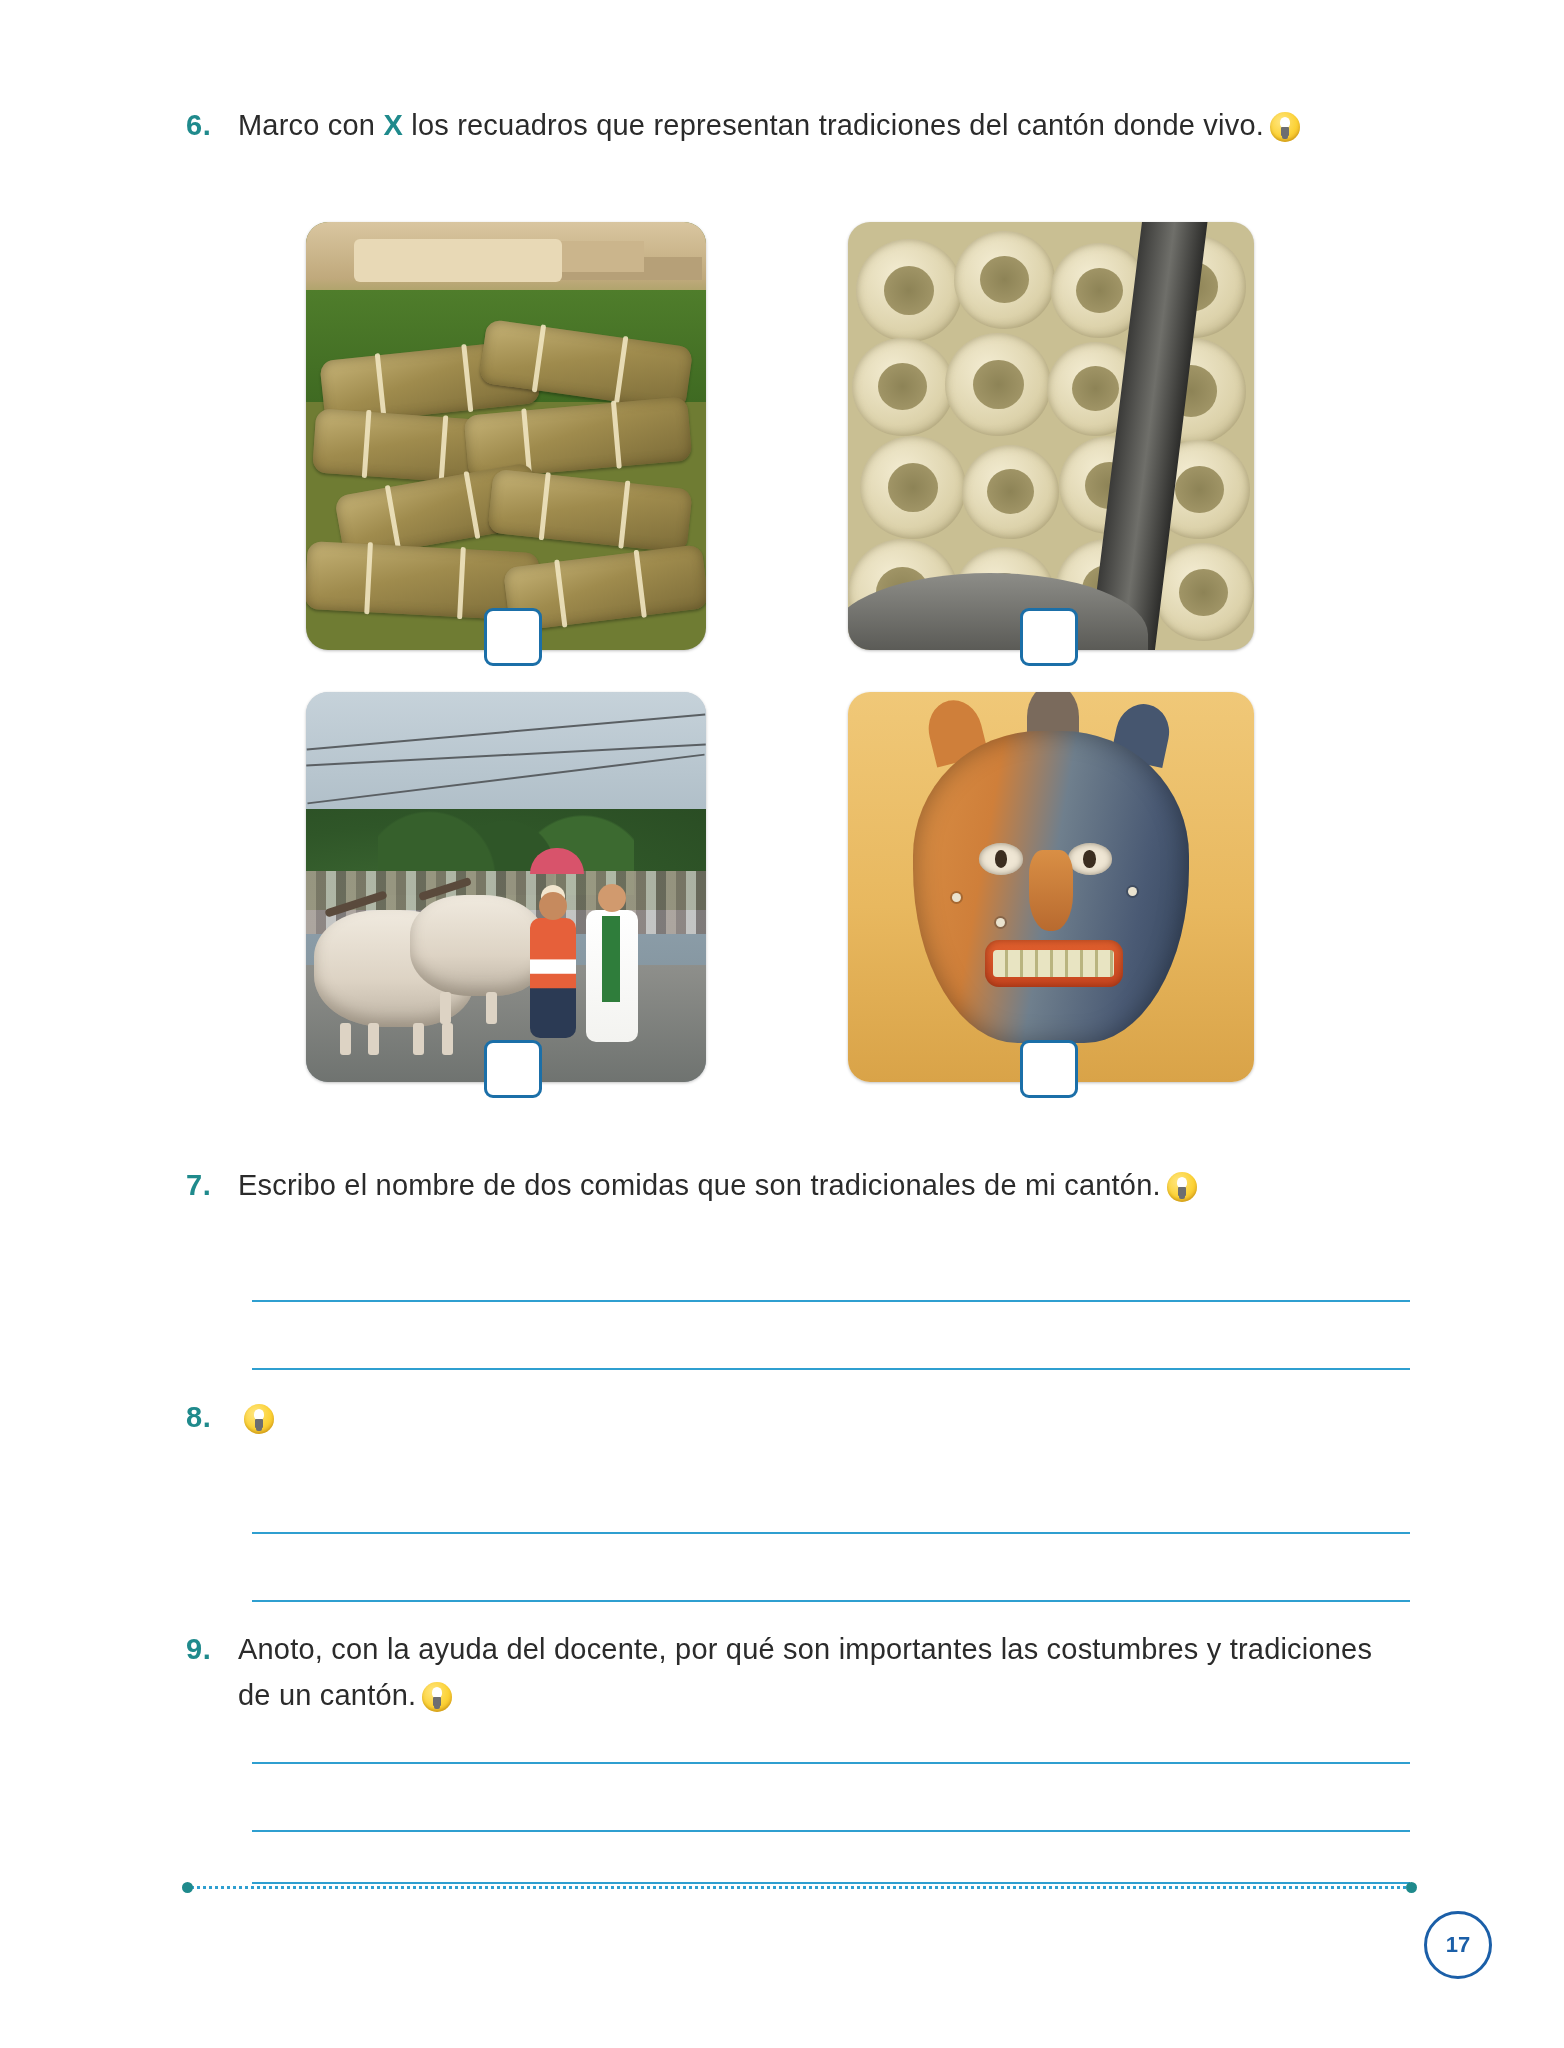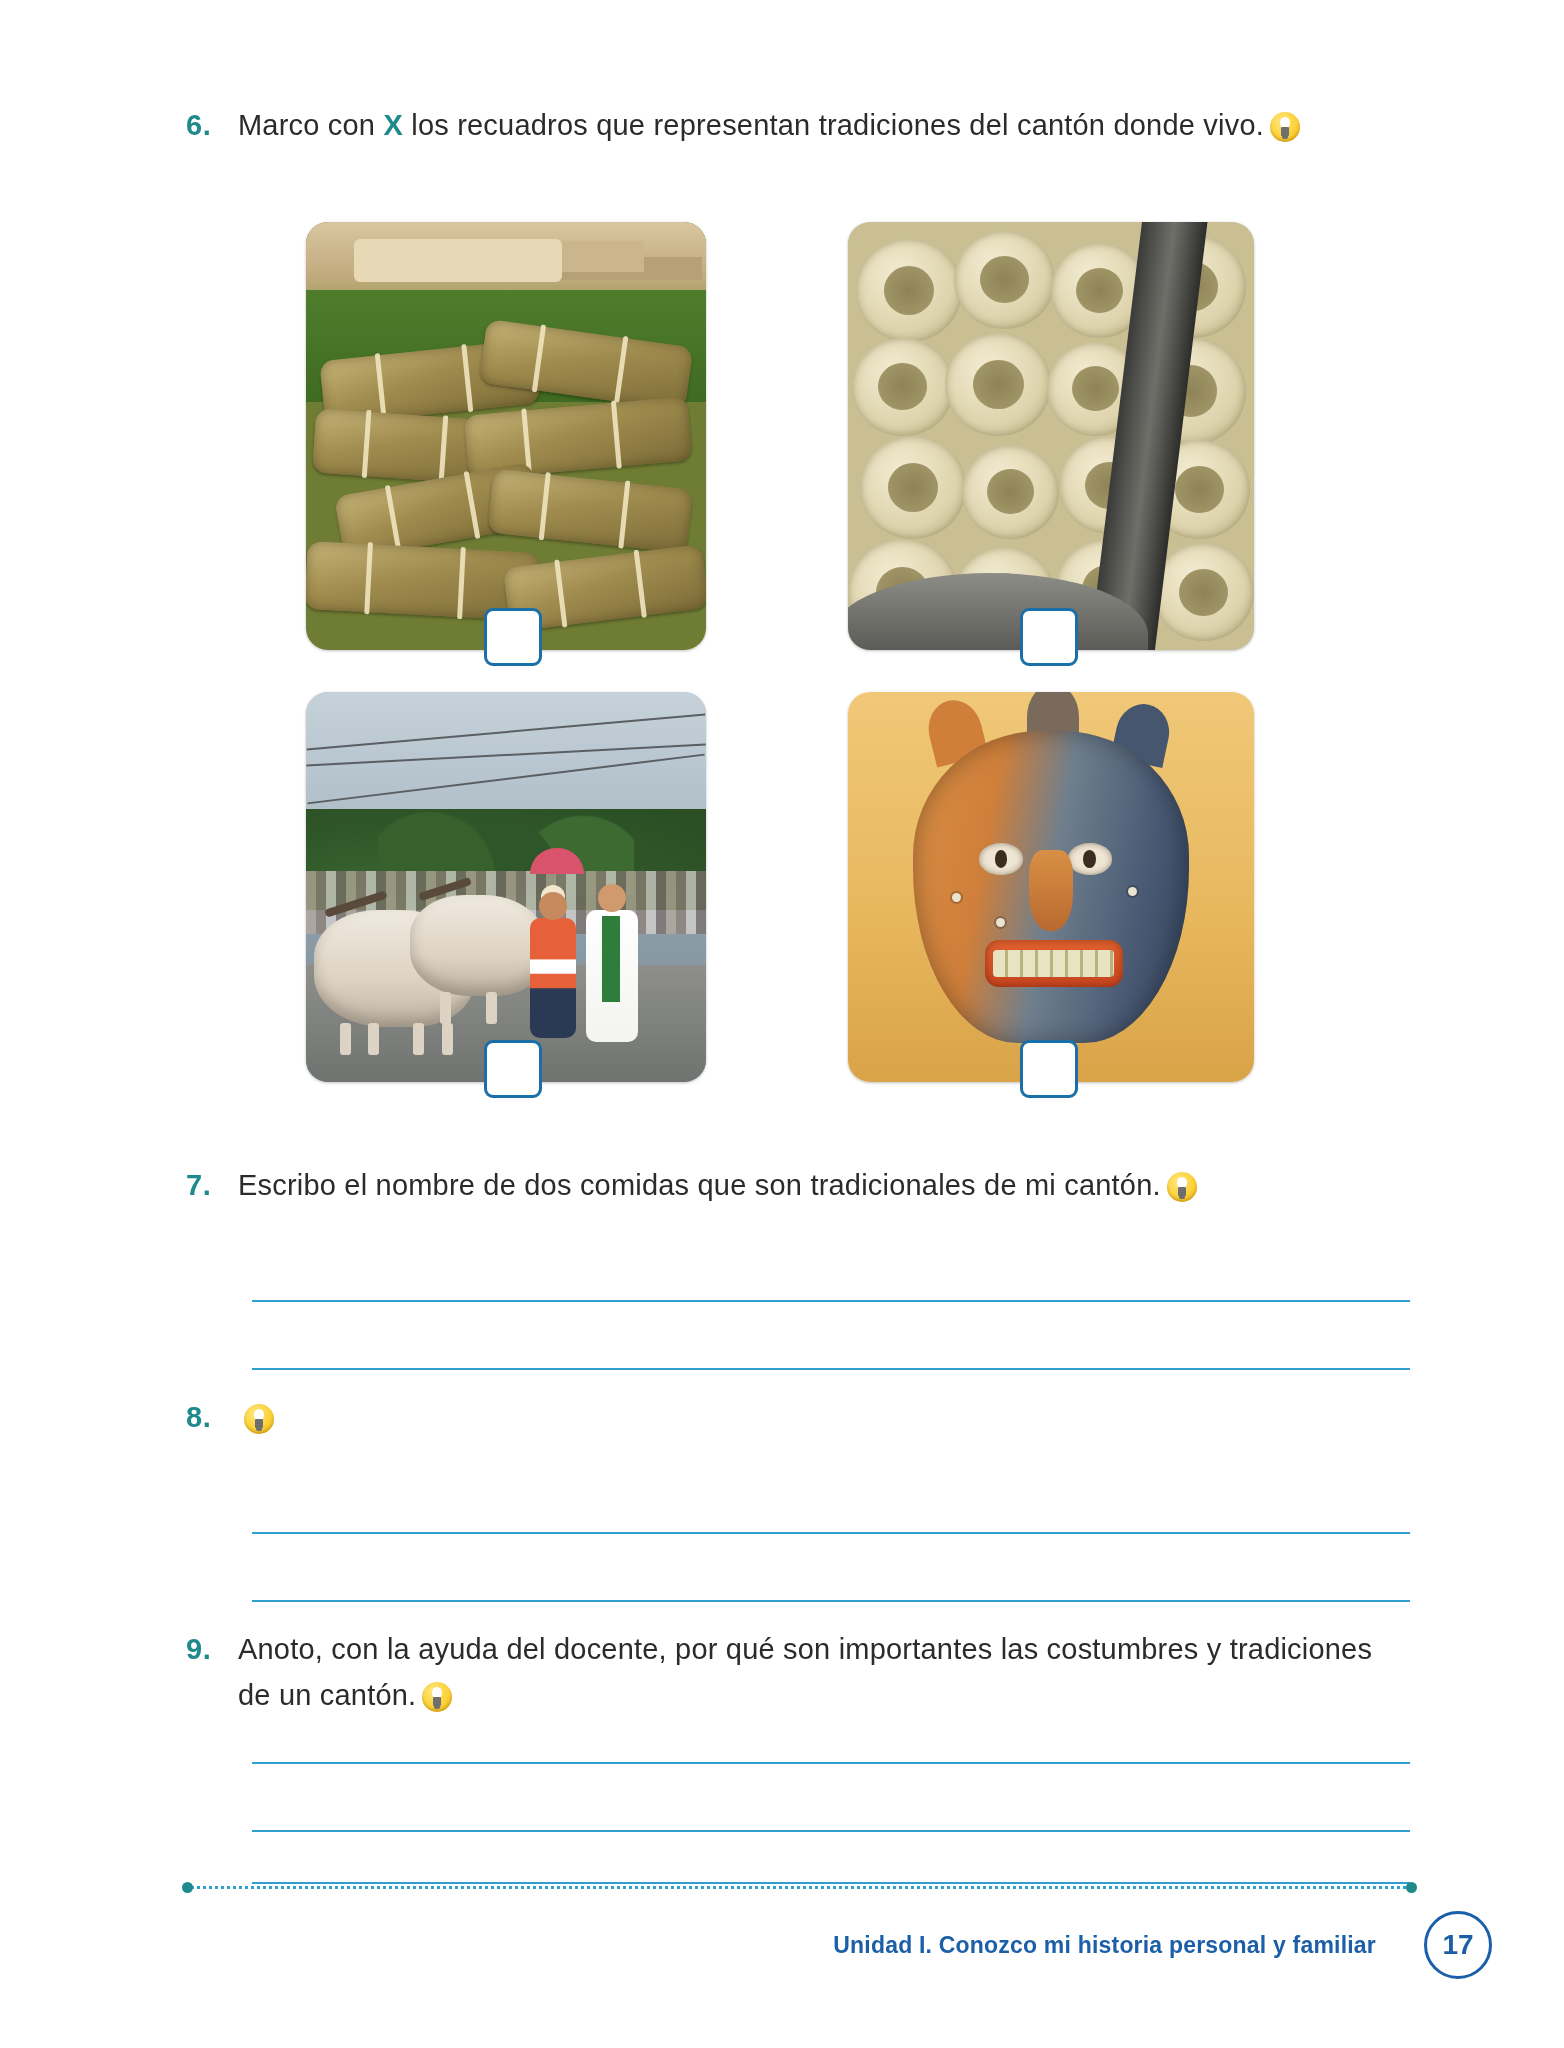--- a/index.html
+++ b/index.html
@@ -153,21 +153,21 @@
   }
   .page-badge {
     position: absolute;
     left: 1424px;
     top: 1911px;
     width: 68px;
     height: 68px;
     border-radius: 50%;
     border: 3px solid #1b5fa8;
     color: #1b5fa8;
-    font-size: 28px;
+    font-size: 22px;
     font-weight: bold;
     display: flex;
     align-items: center;
     justify-content: center;
     box-sizing: border-box;
   }
 
   
 
   
@@ -467,16 +467,15 @@
       <span>Anoto, con la ayuda del docente,  por qué son importantes las costumbres y tradiciones de un cantón.</span><span class="bulb"><span class="circle"></span><span class="glass"></span><span class="base"></span></span>
     </div>
   </div>
   <div class="answer-line" style="left:252px; top:1762px; width:1158px;"></div>
   <div class="answer-line" style="left:252px; top:1830px; width:1158px;"></div>
   <div class="answer-line" style="left:252px; top:1882px; width:1158px;"></div>
 
   <div class="footer-rule"></div>
   <div class="footer-dot left"></div>
   <div class="footer-dot right"></div>
-  <div class="footer-text">Unidad I. Conozco mi historia personal y familiar</div>
   <div class="page-badge">17</div>
 
 </div>
 
 </body></html>

